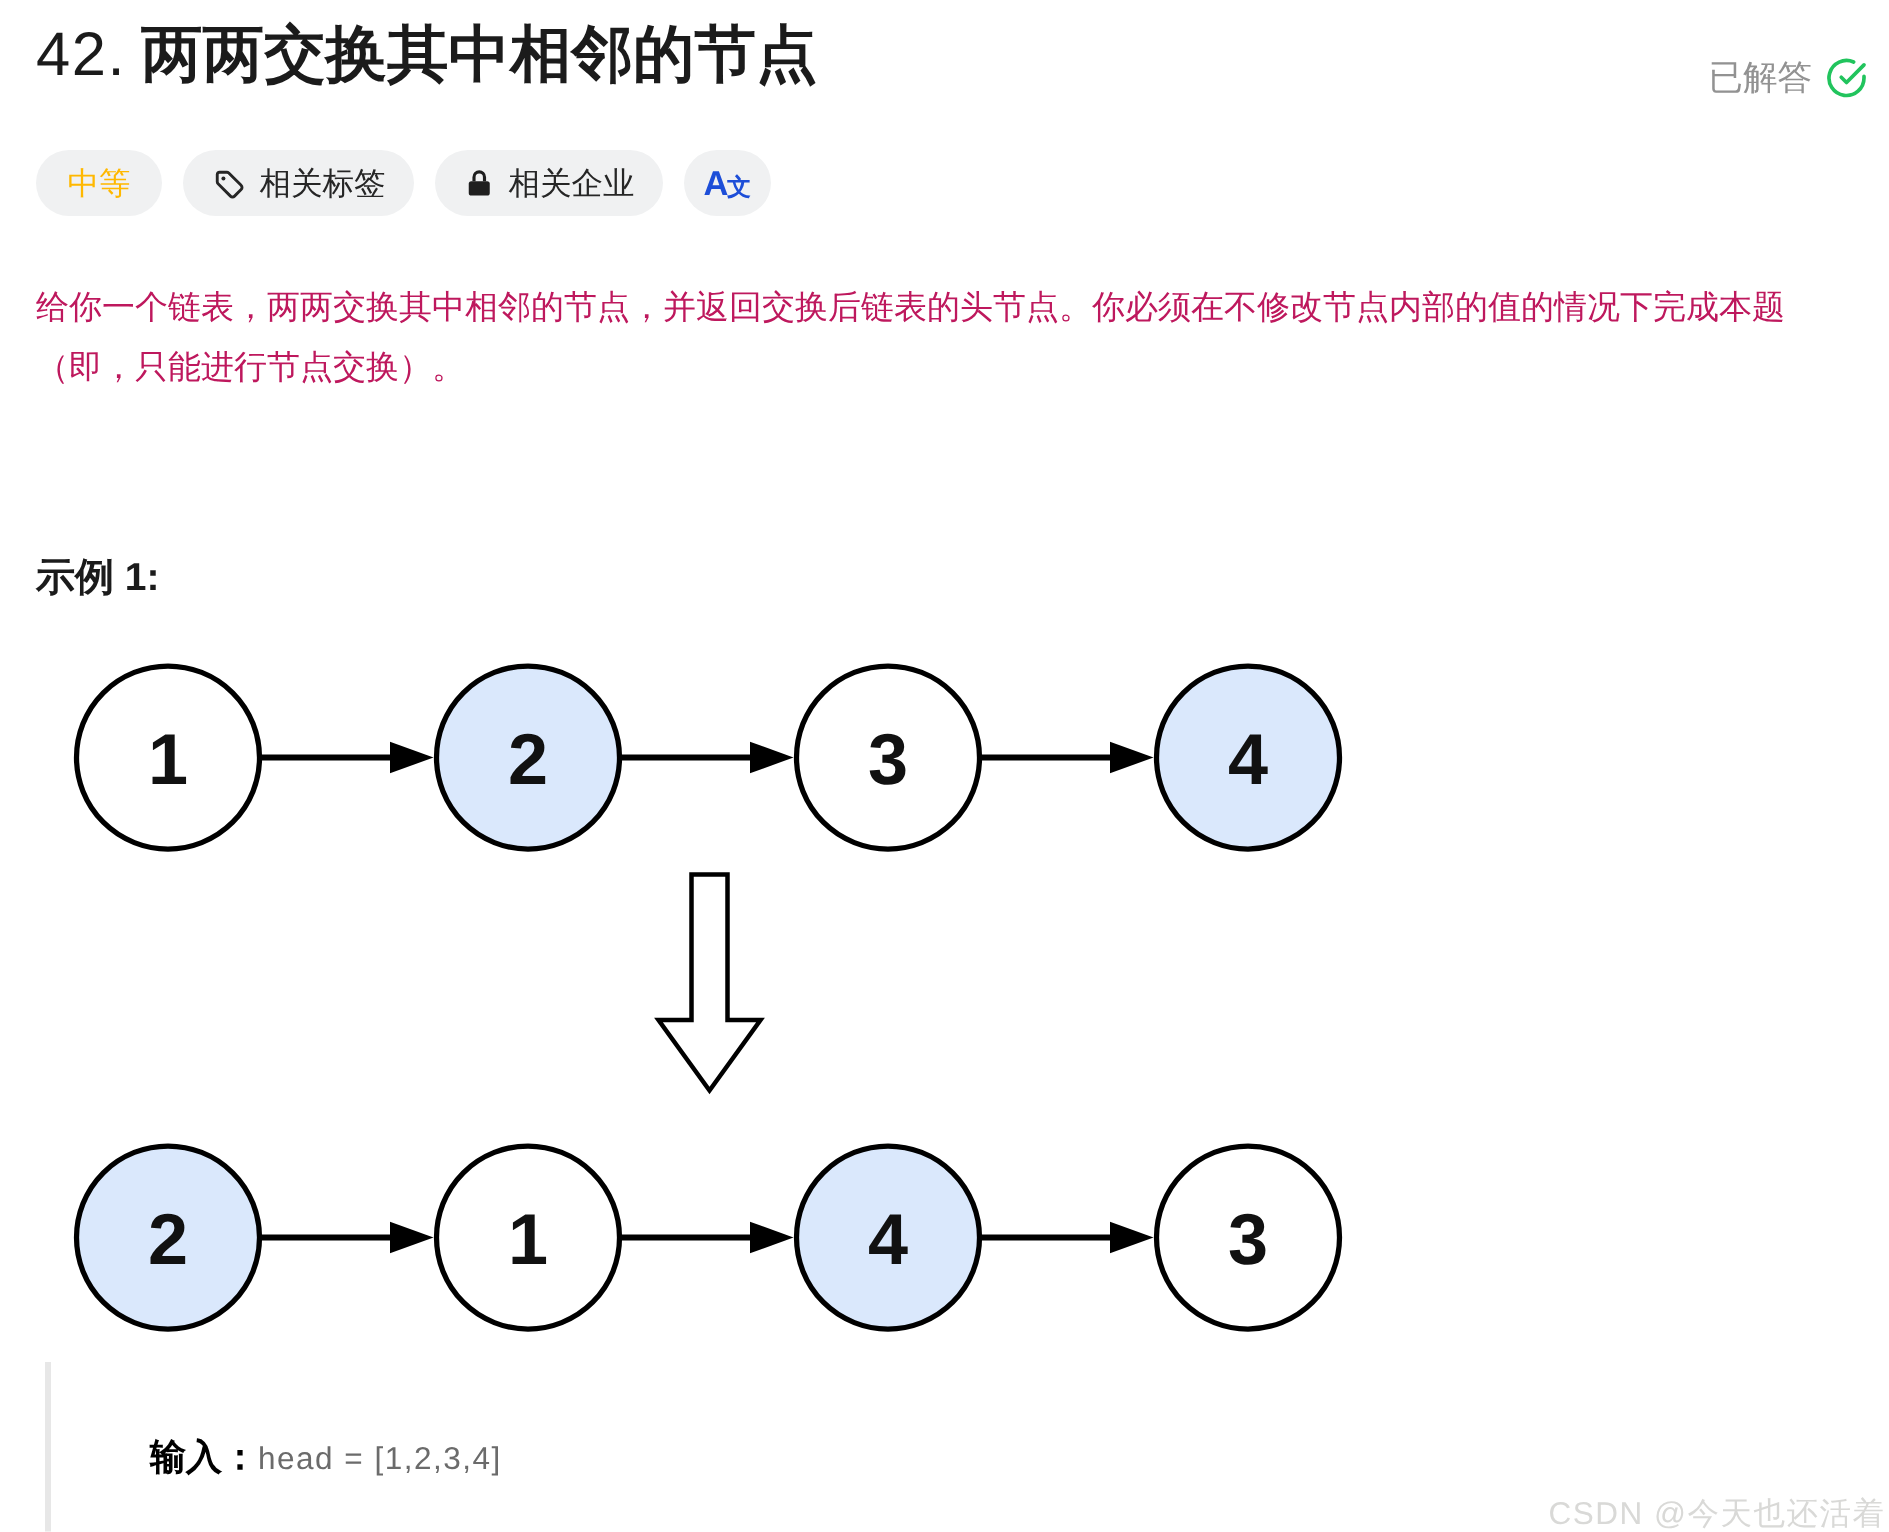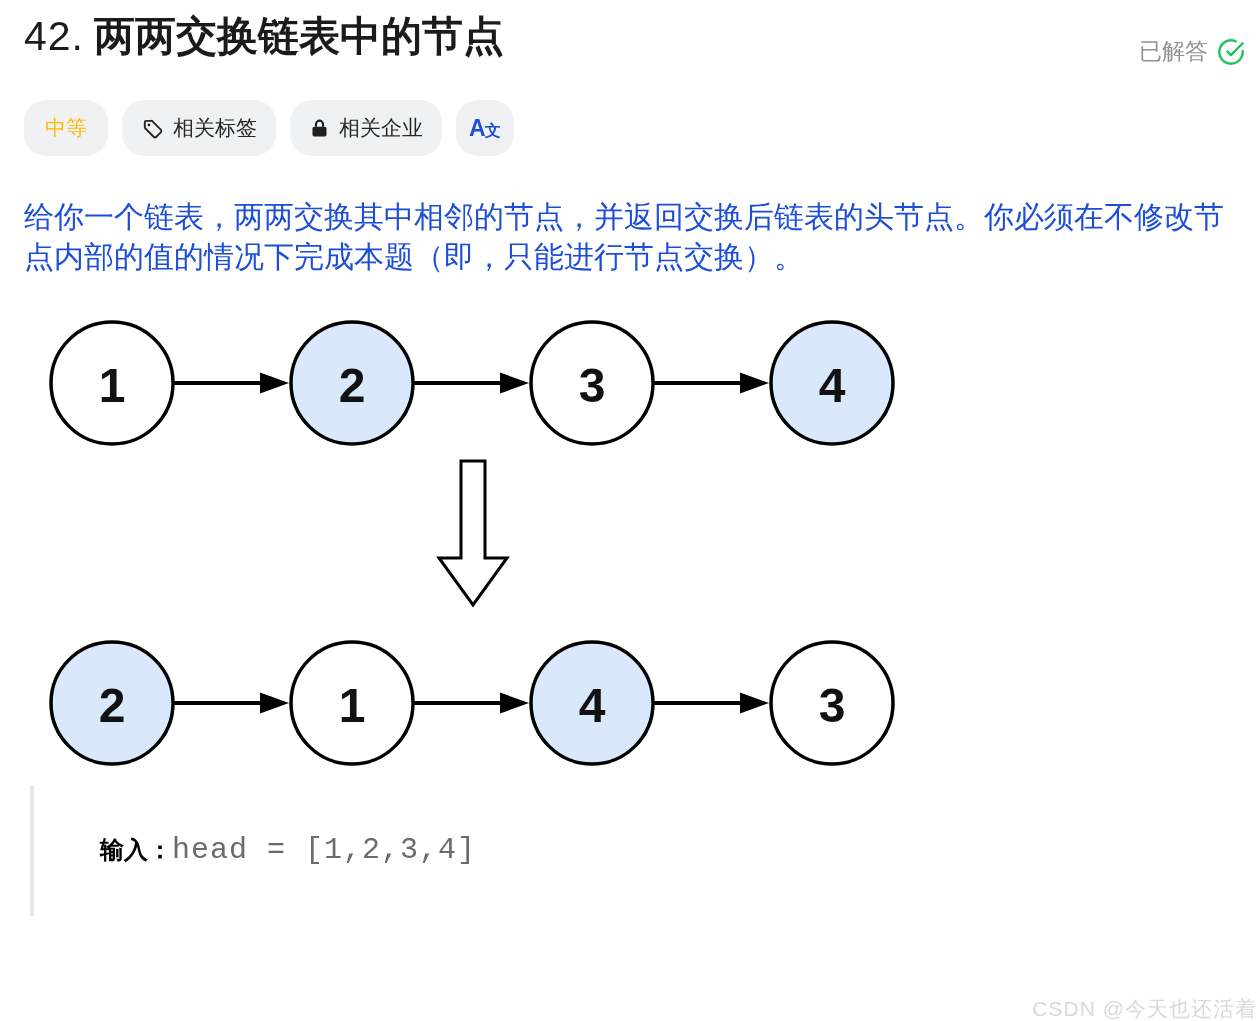--- a/index.html
+++ b/index.html
@@ -15,57 +15,57 @@
   .title-text{font-weight:900;}
 
   
   .solved{position:absolute;top:24px;right:14px;display:flex;align-items:center;gap:9px;}
   .solved-label{font-size:23px;color:#929292;}
   .solved-icon{width:28px;height:28px;display:block;}
 
   
   .tags{display:flex;align-items:center;gap:14px;margin-top:40px;}
   .pill{
-    display:inline-flex;align-items:center;gap:9px;height:56px;padding:0 19px;
+    display:inline-flex;align-items:center;gap:9px;height:44px;padding:0 19px;
     border-radius:22px;background:#f0f1f2;font-size:21px;color:#262626;cursor:pointer;
     border:none;box-sizing:border-box;white-space:nowrap;
   }
   .pill-difficulty{color:#ffb800;padding:0 21px;}
   .pill-translate{padding:0 13px;font-weight:600;color:#1d4ed8;}
   .tr-a{font-size:23px;font-weight:600;}
   .tr-wen{font-size:16px;font-weight:700;margin-left:-1px;transform:translateY(2px);}
   .pill .p-icon{display:block;}
 
   
-  .description{margin:41px 0 0 0;font-size:30px;line-height:40px;color:#1d4ed8;max-width:1212px;}
+  .description{margin:41px 0 0 0;font-size:22px;line-height:40px;color:#be185d;max-width:1212px;}
 
   
   .example-heading{margin:104px 0 0 0;font-size:26px;font-weight:700;color:#1b1b1b;line-height:30px;}
 
   
   .diagram{display:block;margin-top:41px;}
 
   
   .example-block{
     margin:12px 0 0 6px;border-left:4px solid #e7e7e7;padding:4px 0 6px 26px;
   }
   .io-line{font-size:24px;line-height:40px;white-space:pre;}
   .io-label{font-weight:800;color:#000000;}
-  .io-value{font-family:Liberation Mono, monospace;color:#6b6b6b;font-size:30px;letter-spacing:1px;}
+  .io-value{font-family:Liberation Sans, sans-serif;color:#6b6b6b;font-size:21px;letter-spacing:1px;}
 
   
   .watermark{position:absolute;right:2px;bottom:10px;font-size:21px;color:#d9d9d7;letter-spacing:1px;}
 </style>
 </head>
 <body>
 
 <div class="page">
 
   <h1 class="page-title">
-    <span class="title-number">42.</span><span class="title-text">两两交换链表中的节点</span>
+    <span class="title-number">42.</span><span class="title-text">两两交换其中相邻的节点</span>
   </h1>
 
   <div class="solved">
     <span class="solved-label">已解答</span>
     <svg class="solved-icon" viewBox="0 0 24 24" fill="none">
       <path d="M22 11.1V12a10 10 0 1 1-5.93-9.14" stroke="#21c45d" stroke-width="2.1" stroke-linecap="round" stroke-linejoin="round"></path>
       <path d="M22 4.5 12 14.6l-3-3" stroke="#21c45d" stroke-width="2.1" stroke-linecap="round" stroke-linejoin="round"></path>
     </svg>
   </div>
 
@@ -92,20 +92,21 @@
 
     <button class="pill pill-translate">
       <span>
         <span class="tr-a">A</span><span class="tr-wen">文</span>
       </span>
     </button>
   </div>
 
   <p class="description">给你一个链表，两两交换其中相邻的节点，并返回交换后链表的头节点。你必须在不修改节点内部的值的情况下完成本题（即，只能进行节点交换）。</p>
 
+  <div class="example-heading">示例 1:</div>
 
   <svg class="diagram" width="880" height="456" viewBox="0 0 880 456">
       <circle cx="88" cy="65" r="61" fill="#ffffff" stroke="#000000" stroke-width="3.5"></circle>
       <text x="88" y="67" text-anchor="middle" dominant-baseline="central" font-size="48" font-weight="bold" fill="#111" font-family="&quot;Liberation Sans&quot;,sans-serif">1</text>
       <line x1="150" y1="65" x2="241" y2="65" stroke="#000000" stroke-width="4"></line>
       <polygon points="265,65 236,54.5 236,75.5" fill="#000000"></polygon>
       <circle cx="328" cy="65" r="61" fill="#dae8fc" stroke="#000000" stroke-width="3.5"></circle>
       <text x="328" y="67" text-anchor="middle" dominant-baseline="central" font-size="48" font-weight="bold" fill="#111" font-family="&quot;Liberation Sans&quot;,sans-serif">2</text>
       <line x1="390" y1="65" x2="481" y2="65" stroke="#000000" stroke-width="4"></line>
       <polygon points="505,65 476,54.5 476,75.5" fill="#000000"></polygon>

